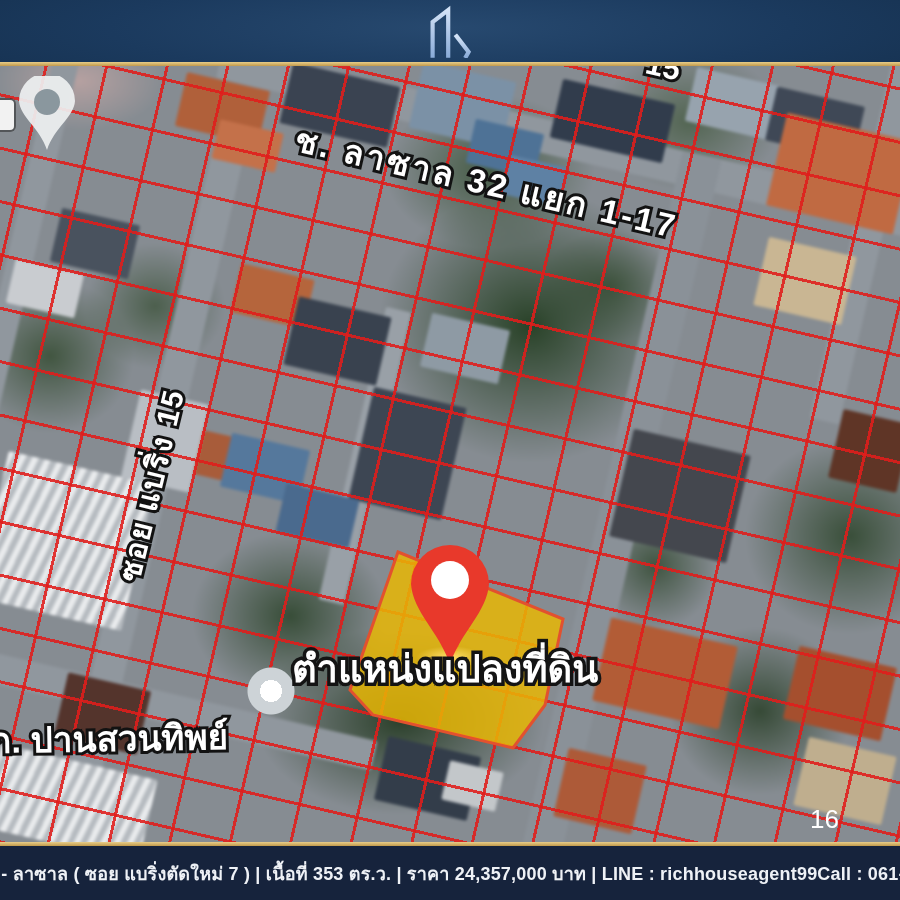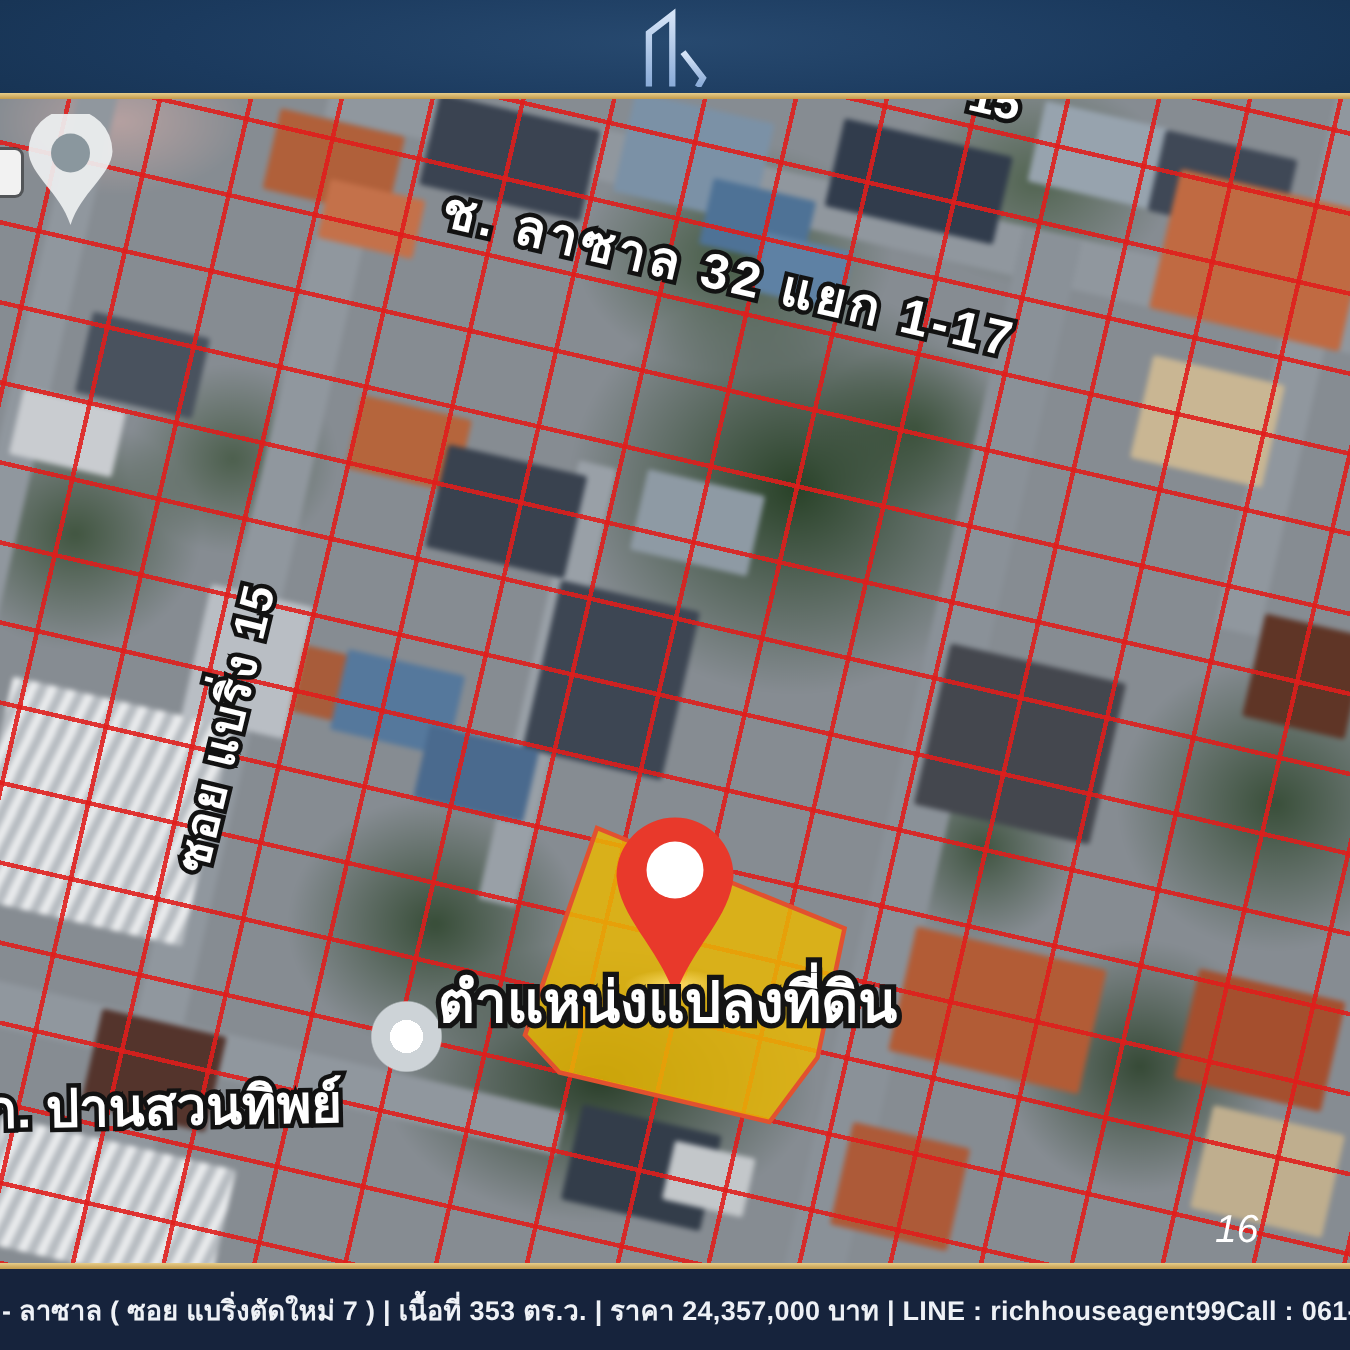--- a/index.html
+++ b/index.html
@@ -49,21 +49,21 @@
   .olabel{position:absolute;font-weight:bold;white-space:nowrap;line-height:1.2;}
   .olabel .stroke{position:absolute;left:0;top:0;-webkit-text-stroke:6px #121212;color:#121212;}
   .olabel .fill{position:relative;color:#ffffff;}
   .lbl-lasalle{left:300px;top:54px;font-size:33px;letter-spacing:3px;transform:rotate(13deg);transform-origin:left top;}
   .lbl-bearing{left:152px;top:419px;font-size:30px;letter-spacing:2px;transform:translate(-50%,-50%) rotate(-76.5deg);}
   .lbl-15{left:646px;top:-18px;font-size:31px;transform:rotate(13deg);}
   .lbl-pansuan{left:-10px;top:652px;font-size:35px;transform:rotate(-1deg);}
   .lbl-parcel{left:445px;top:604px;font-size:38px;transform:translate(-50%,-50%);}
   .lbl-parcel .stroke{-webkit-text-stroke:7px #141414;}
 
-  .pagenum{position:absolute;left:810px;top:738px;color:#fff;font-size:26px;font-style:italic;}
+  .pagenum{position:absolute;left:810px;top:738px;color:#fff;font-size:26px;}
 
   
   .poi-circle{position:absolute;left:244px;top:598px;width:54px;height:54px;border-radius:50%;
      background:radial-gradient(circle at 50% 50%, #ffffff 0 11px, #cdd3d7 11px 23px, rgba(205,211,215,0) 24px);}
   .chip{position:absolute;left:-4px;top:34px;width:18px;height:30px;background:#f2f2f2;
      border-radius:4px;box-shadow:0 0 0 2px rgba(40,40,40,.55);}
   svg.graypin{position:absolute;left:16px;top:10px;}
   svg.parcel{position:absolute;left:340px;top:478px;}
   svg.redpin{position:absolute;left:405px;top:472px;}
   .pinshadow{position:absolute;left:416px;top:580px;width:68px;height:22px;

